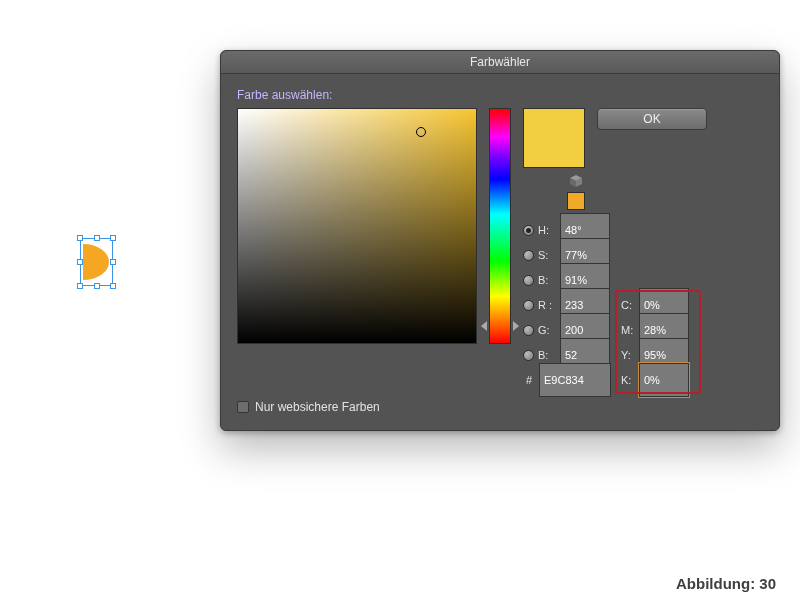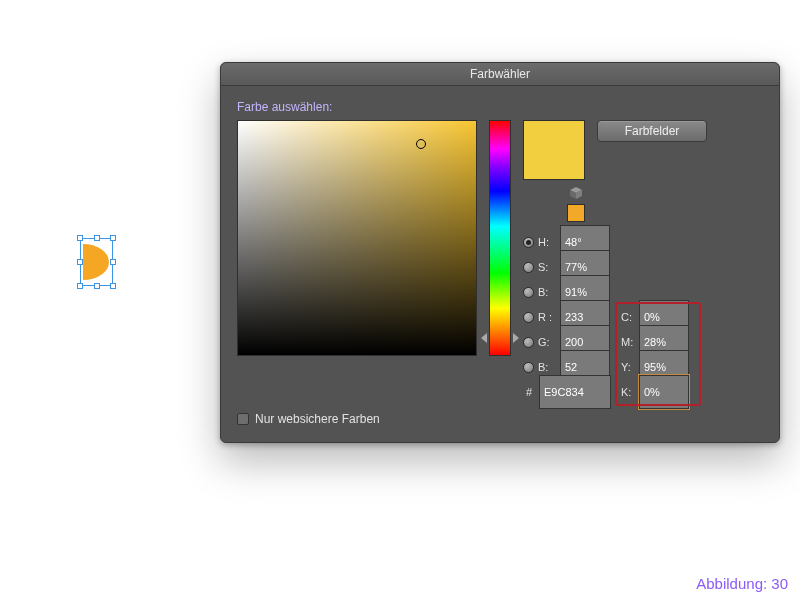--- a/index.html
+++ b/index.html
@@ -38,21 +38,21 @@
     position:absolute; left:3px; top:6px;
     width:26px; height:36px;
     background: #f5a623;
     border-radius: 26px 0 0 26px / 18px 0 0 18px;
     transform: scaleX(-1);
   }
 
   .dialog {
     position: absolute;
     left: 220px;
-    top: 62px;
+    top: 50px;
     width: 560px;
     background: #535353;
     border: 1px solid #3a3a3a;
     border-radius: 6px;
     box-shadow: 0 18px 40px rgba(0,0,0,0.28), 0 2px 6px rgba(0,0,0,0.3);
     color: #ddd;
   }
   .titlebar {
     background: linear-gradient(#6b6b6b,#595959);
     border-bottom: 1px solid #3a3a3a;
@@ -168,22 +168,22 @@
     border-radius:3px;
     pointer-events:none;
   }
   .websafe {
     display:flex;align-items:center;gap:6px;margin-top:10px;color:#e2e2e2;font-size:12px;
   }
   .chk {
     width:12px;height:12px;border:1px solid #333;background:#6e6e6e;border-radius:2px;
   }
   .caption {
-    position:absolute; right:12px; bottom:8px;
-    color:#8b5cf6; font-size:15px;
+    position:absolute; right:24px; bottom:8px;
+    color:#404040; font-size:15px;font-weight:bold;
   }
 </style>
 </head>
 <body>
 
 <div class="canvas-object">
   <div class="half-circle"></div>
   <div class="sel-frame"></div>
   <div class="sel-handle tl"></div>
   <div class="sel-handle tm"></div>
@@ -218,21 +218,21 @@
             <div class="cube">
               <svg viewBox="0 0 14 14">
                   <polygon points="7,1 13,4 7,7 1,4" fill="#999"></polygon>
                   <polygon points="1,4 7,7 7,13 1,10" fill="#6a6a6a"></polygon>
                   <polygon points="13,4 7,7 7,13 13,10" fill="#7f7f7f"></polygon>
                 </svg>
             </div>
             <div class="mini-swatch"></div>
           </div>
           <div class="btncol">
-            <div class="btn">Farbfelder</div>
+            <div class="btn">OK</div>
           </div>
         </div>
 
         <div class="fields">
 
           <div class="col">
             <div class="fieldrow">
               <div class="radio sel"></div>
               <span class="lbl">H:</span>
               <input class="inp" value="48°" style="">

